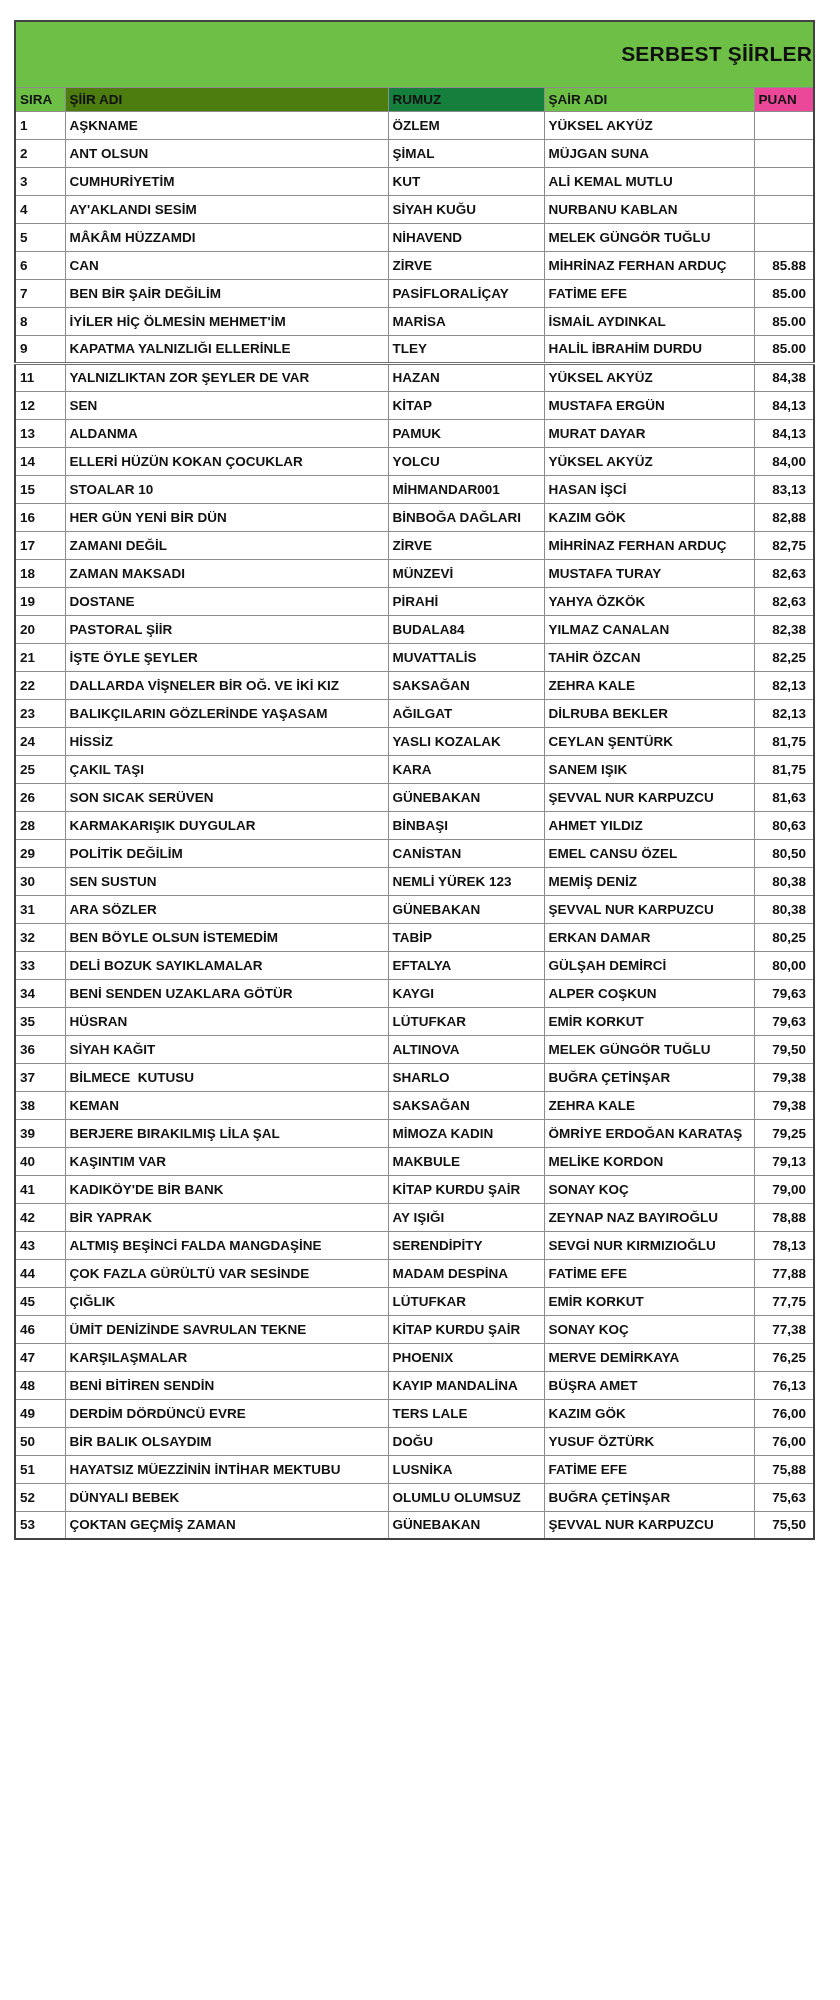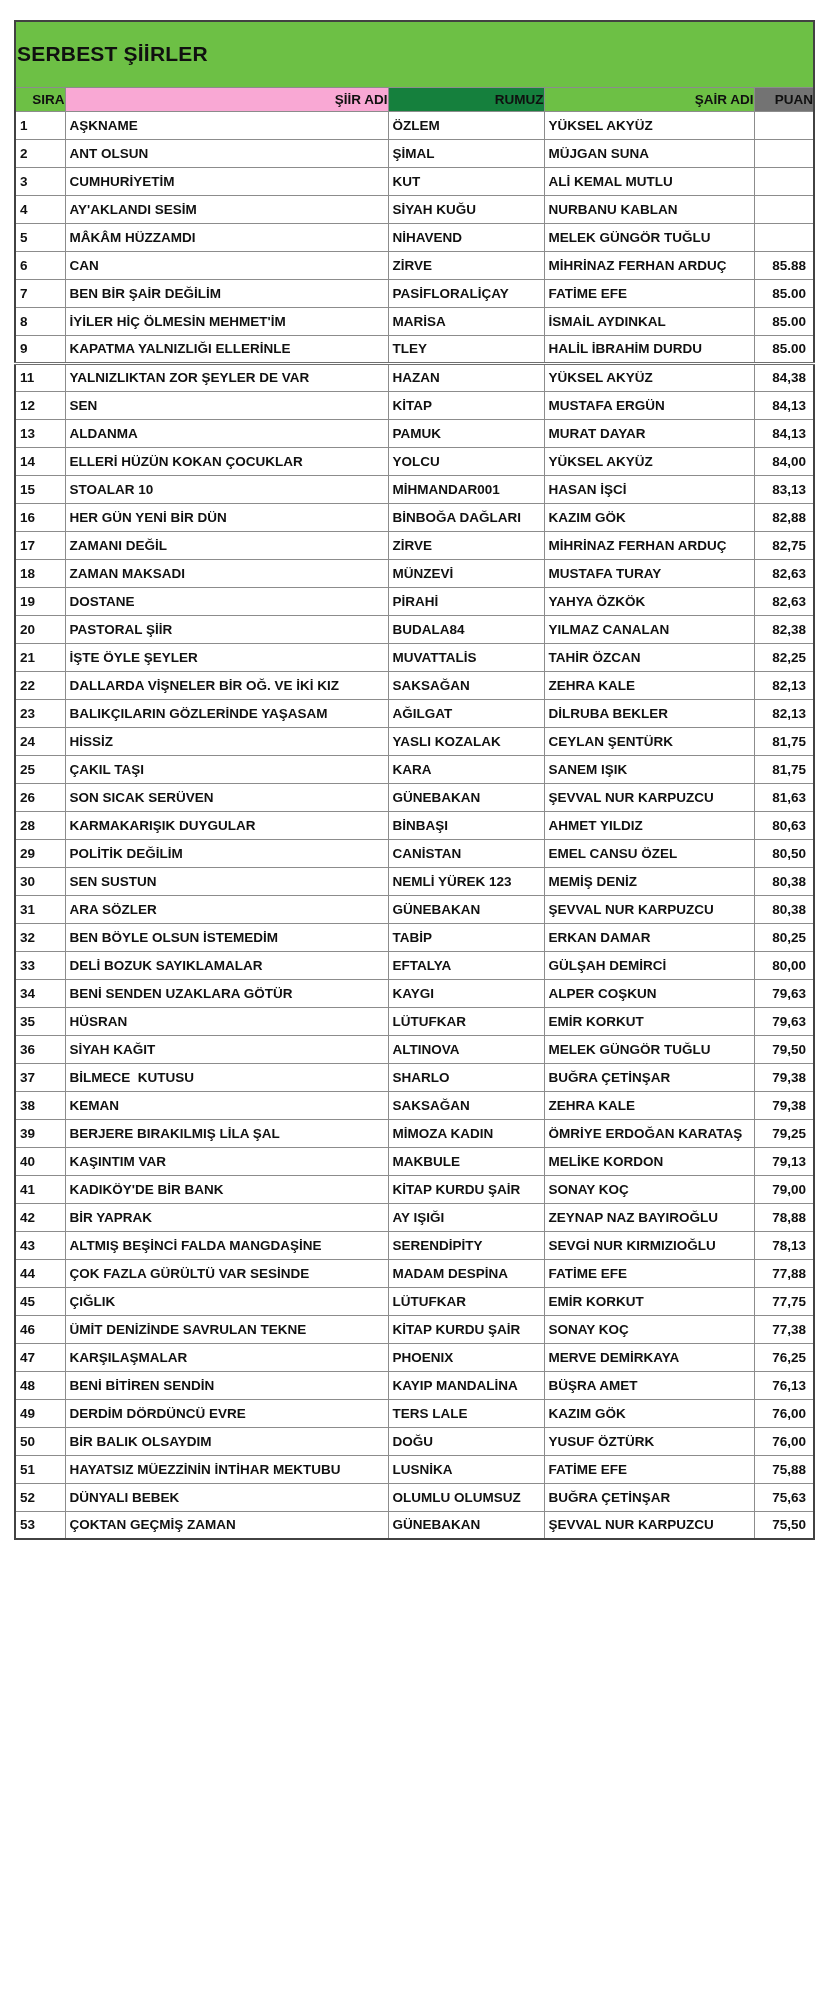--- a/index.html
+++ b/index.html
@@ -13,25 +13,25 @@
     border-collapse:collapse;table-layout:fixed;width:799px;
     border:2px solid #424242;
   }
   th,td{
     border:1px solid #8c8c8c;
     font-weight:700;color:#101010;
     overflow:hidden;white-space:pre;
     box-sizing:border-box;
   }
   .title-cell{
-    height:66px;text-align:left;vertical-align:middle;
+    height:66px;text-align:right;vertical-align:middle;
     font-size:21px;letter-spacing:.2px;
   }
   .head-row th{
-    height:24px;text-align:right;vertical-align:middle;
+    height:24px;text-align:left;vertical-align:middle;
     font-size:13.5px;padding:0 0 0 4px;
   }
   tbody td{
     height:28px;font-size:13.5px;vertical-align:middle;
     padding:0 0 0 4px;background:#ffffff;
   }
   td.c-puan{text-align:right;padding:0 7px 0 0;}
   tr.pb td{border-top:3px double #6f6f6f;margin-left:44px;}
 </style>
 </head>
@@ -45,24 +45,24 @@
       <col style="width:156px">
       <col style="width:210px">
       <col style="width:60px">
     </colgroup>
     <thead>
       <tr>
         <th class="title-cell" colspan="5" style="background: rgb(109, 192, 69);">SERBEST ŞİİRLER</th>
       </tr>
       <tr class="head-row">
         <th style="background: rgb(109, 192, 69);">SIRA</th>
-        <th style="background: #f9a8d4;">ŞİİR ADI</th>
+        <th style="background: #4d7c0f;">ŞİİR ADI</th>
         <th style="background: #15803d;">RUMUZ</th>
         <th style="background: rgb(109, 192, 69);">ŞAİR ADI</th>
-        <th style="background: #737373;">PUAN</th>
+        <th style="background: #ec4899;">PUAN</th>
       </tr>
     </thead>
     <tbody>
         <tr>
           <td class="c-sira">1</td>
           <td class="c-siir_adi">AŞKNAME</td>
           <td class="c-rumuz">ÖZLEM</td>
           <td class="c-sair_adi">YÜKSEL AKYÜZ</td>
           <td class="c-puan"></td>
         </tr>

